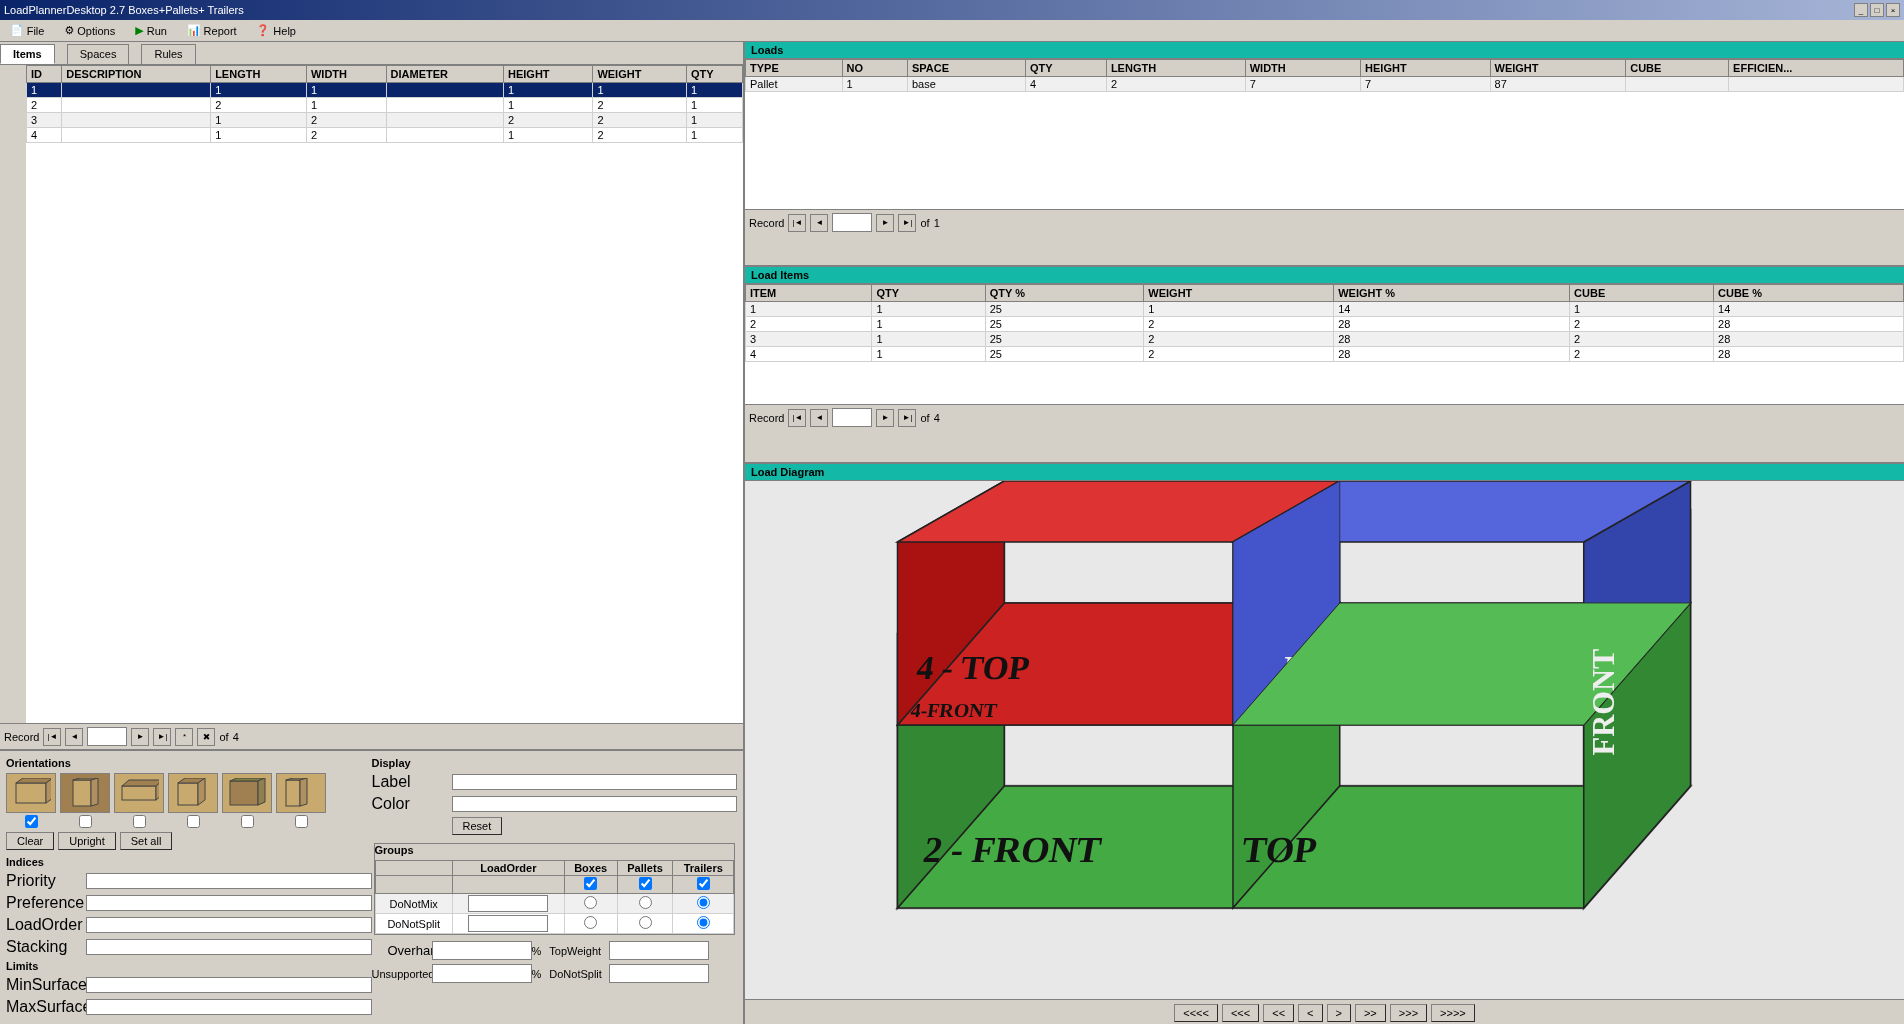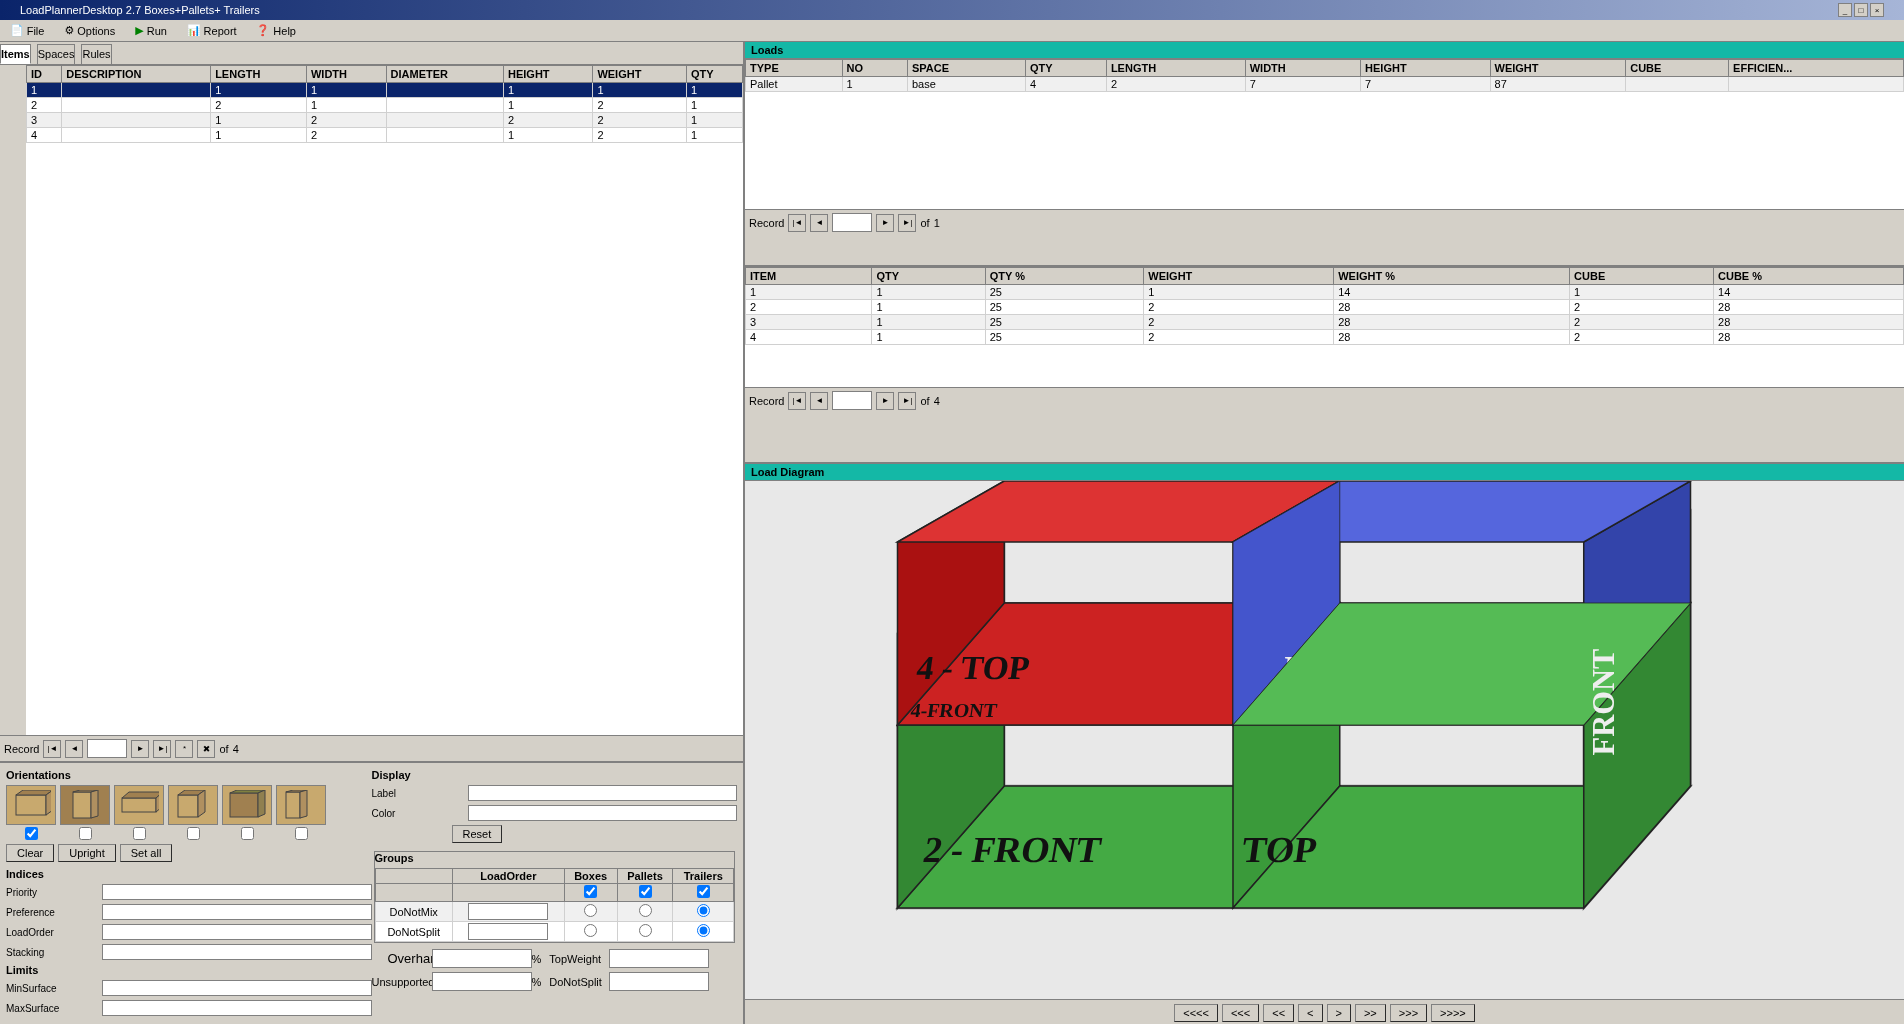--- a/index.html
+++ b/index.html
@@ -2,21 +2,21 @@
 <html><head>
   <meta charset="utf-8">
   <style>
     * { box-sizing: border-box; margin: 0; padding: 0; }
     body { font-family: Arial, sans-serif; font-size: 11px; background: #d4d0c8; overflow: hidden; }
     
     
     .title-bar {
       background: linear-gradient(to right, #0a246a, #a6b5d7);
       color: white;
-      padding: 2px 20px;
+      padding: 2px 4px;
       display: flex;
       justify-content: space-between;
       align-items: center;
       height: 20px;
     }
     .title-bar-buttons { display: flex; gap: 2px; }
     .title-bar-btn {
       width: 14px; height: 14px;
       background: #d4d0c8;
       border: 1px solid #808080;
@@ -54,26 +54,26 @@
       border-right: 2px solid #808080;
     }
 
     
     .tab-bar {
       display: flex;
       background: #d4d0c8;
       border-bottom: 1px solid #808080;
     }
     .tab {
-      padding: 3px 0;
+      padding: 3px 12px;
       border: 1px solid #808080;
       border-bottom: none;
       cursor: pointer;
       background: #d4d0c8;
-      margin-right: 6px;
+      margin-right: 12px;
       margin-top: 2px;
     }
     .tab.active {
       background: white;
       border-bottom: 1px solid white;
       font-weight: bold;
     }
 
     
     .data-table-area {
@@ -152,21 +152,21 @@
       padding: 2px 10px;
       cursor: pointer;
       font-size: 11px;
     }
     .orient-actions { display: flex; gap: 4px; margin-top: 4px; }
 
     .two-col { display: flex; gap: 0; }
     .col { flex: 1; }
 
     .form-row { display: flex; align-items: center; margin-bottom: 4px; }
-    .form-label { width: 96px; font-size: 10px; }
+    .form-label { width: 80px; font-size: 16px; }
     .form-input {
       flex: 1;
       border: 1px solid #808080;
       padding: 1px 3px;
       background: white;
       font-size: 11px;
     }
     .groups-table { width: 100%; font-size: 11px; }
     .groups-table th { font-weight: bold; text-align: center; padding: 1px 4px; }
     .groups-table td { text-align: center; padding: 1px 4px; }
@@ -582,20 +582,21 @@
         <button class="nav-btn">◄</button>
         <input type="text" style="width: 40px; border: 1px solid rgb(128, 128, 128); padding: 1px 3px;">
         <button class="nav-btn">►</button>
         <button class="nav-btn">►|</button>
         <span>of</span>
         <span>1</span>
       </div>
     </div>
 
     <div class="right-mid">
+      <div class="panel-title">Load Items</div>
       <div class="load-items-area">
         <table>
           <thead>
             <tr>
               <th>ITEM</th>
               <th>QTY</th>
               <th>QTY %</th>
               <th>WEIGHT</th>
               <th>WEIGHT %</th>
               <th>CUBE</th>

